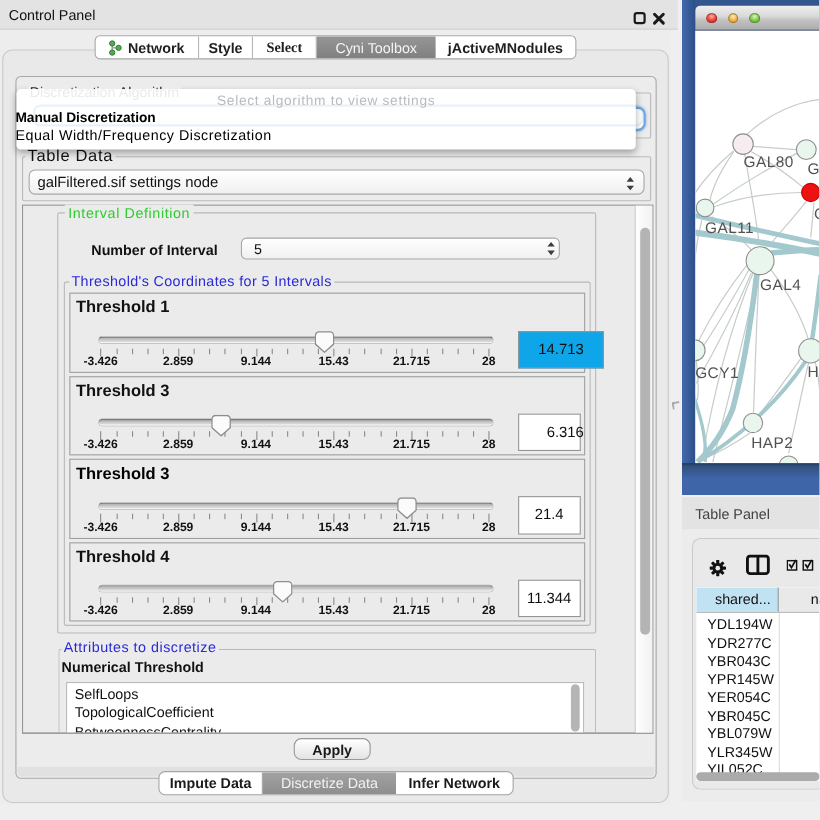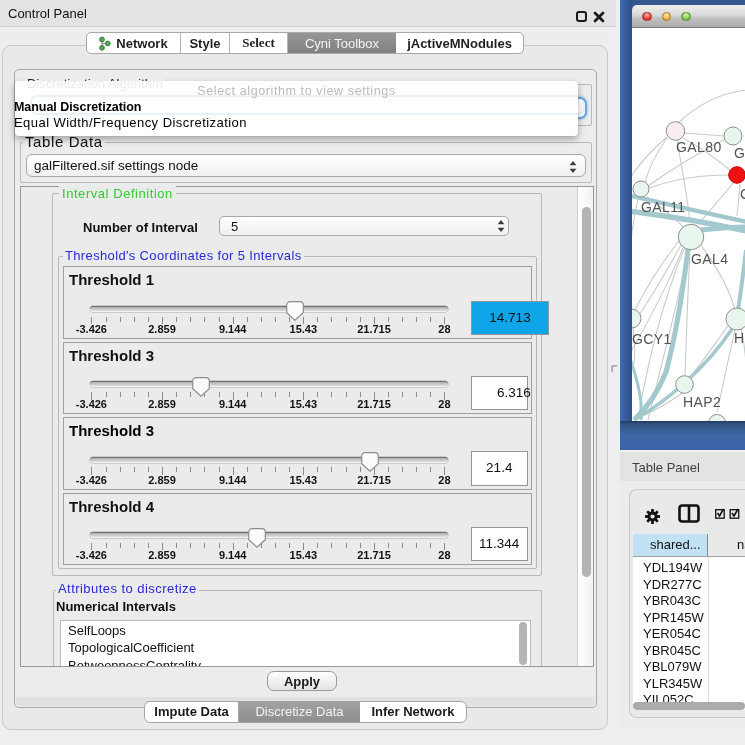--- a/index.html
+++ b/index.html
@@ -229,21 +229,21 @@
     <div class="abs bold" style="left:280px;top:55.5px;width:60px;text-align:center;font-size:11px;color:#111;">21.715</div>
     <div class="abs bold" style="left:350.4px;top:55.5px;width:60px;text-align:center;font-size:11px;color:#111;">28</div>
     <svg class="abs" style="left:184.3px;top:34px;" width="18" height="20" viewBox="0 0 18 20">
      <path d="M4 0.7 H14 A3.3 3.3 0 0 1 17.3 4 V11.8 L9 19.2 L0.7 11.8 V4 A3.3 3.3 0 0 1 4 0.7 Z" fill="#fbfbfb" stroke="#8d8d8d" stroke-width="1.2"></path>
    </svg>
     <div class="abs" style="left:407px;top:33.2px;width:56.5px;height:34.5px;background:#fff;border:1.5px solid #949494;text-align:center;line-height:31.5px;font-size:13.5px;color:#111;">11.344</div>
   </div>
 
 <div class="grp" style="left:53px;top:590px;width:489px;height:77px;border-bottom:none;"></div>
 <div class="abs" style="left:56px;top:581px;font-size:13px;letter-spacing:0.45px;color:#2929d6;background:#ebebeb;padding:0 2px;">Attributes to discretize</div>
-<div class="abs bold" style="left:56px;top:599px;font-size:13px;color:#111;">Numerical Intervals</div>
+<div class="abs bold" style="left:56px;top:599px;font-size:13px;color:#111;">Numerical Threshold</div>
 <div class="abs" style="left:60px;top:620px;width:471px;height:46px;background:#fff;border:1px solid #bbb;border-bottom:none;overflow:hidden;">
   <div style="font-size:13px;color:#111;padding:0.5px 0 0 7px;line-height:17.8px;">SelfLoops<br>TopologicalCoefficient<br>BetweennessCentrality</div>
 </div>
 <div class="abs" style="left:519px;top:622px;width:8px;height:43px;background:#b5b5b5;border-radius:4px;"></div>
 <div class="abs" style="left:20px;top:666px;width:574px;height:1px;background:#979797;"></div>
 
 <div class="abs" style="left:577px;top:187px;width:16px;height:479px;background:linear-gradient(90deg,#ffffff,#f1f1f1);border-left:1px solid #cfcfcf;"></div>
 <div class="abs" style="left:582px;top:207px;width:9px;height:370px;background:#b4b4b4;border-radius:5px;"></div>
 
 <div class="abs" style="left:267px;top:671px;width:70px;height:20px;background:linear-gradient(#ffffff,#e3e3e3);border:1px solid #999;border-radius:7px;text-align:center;font-size:13px;font-weight:bold;color:#1a1a1a;line-height:19px;">Apply</div>

